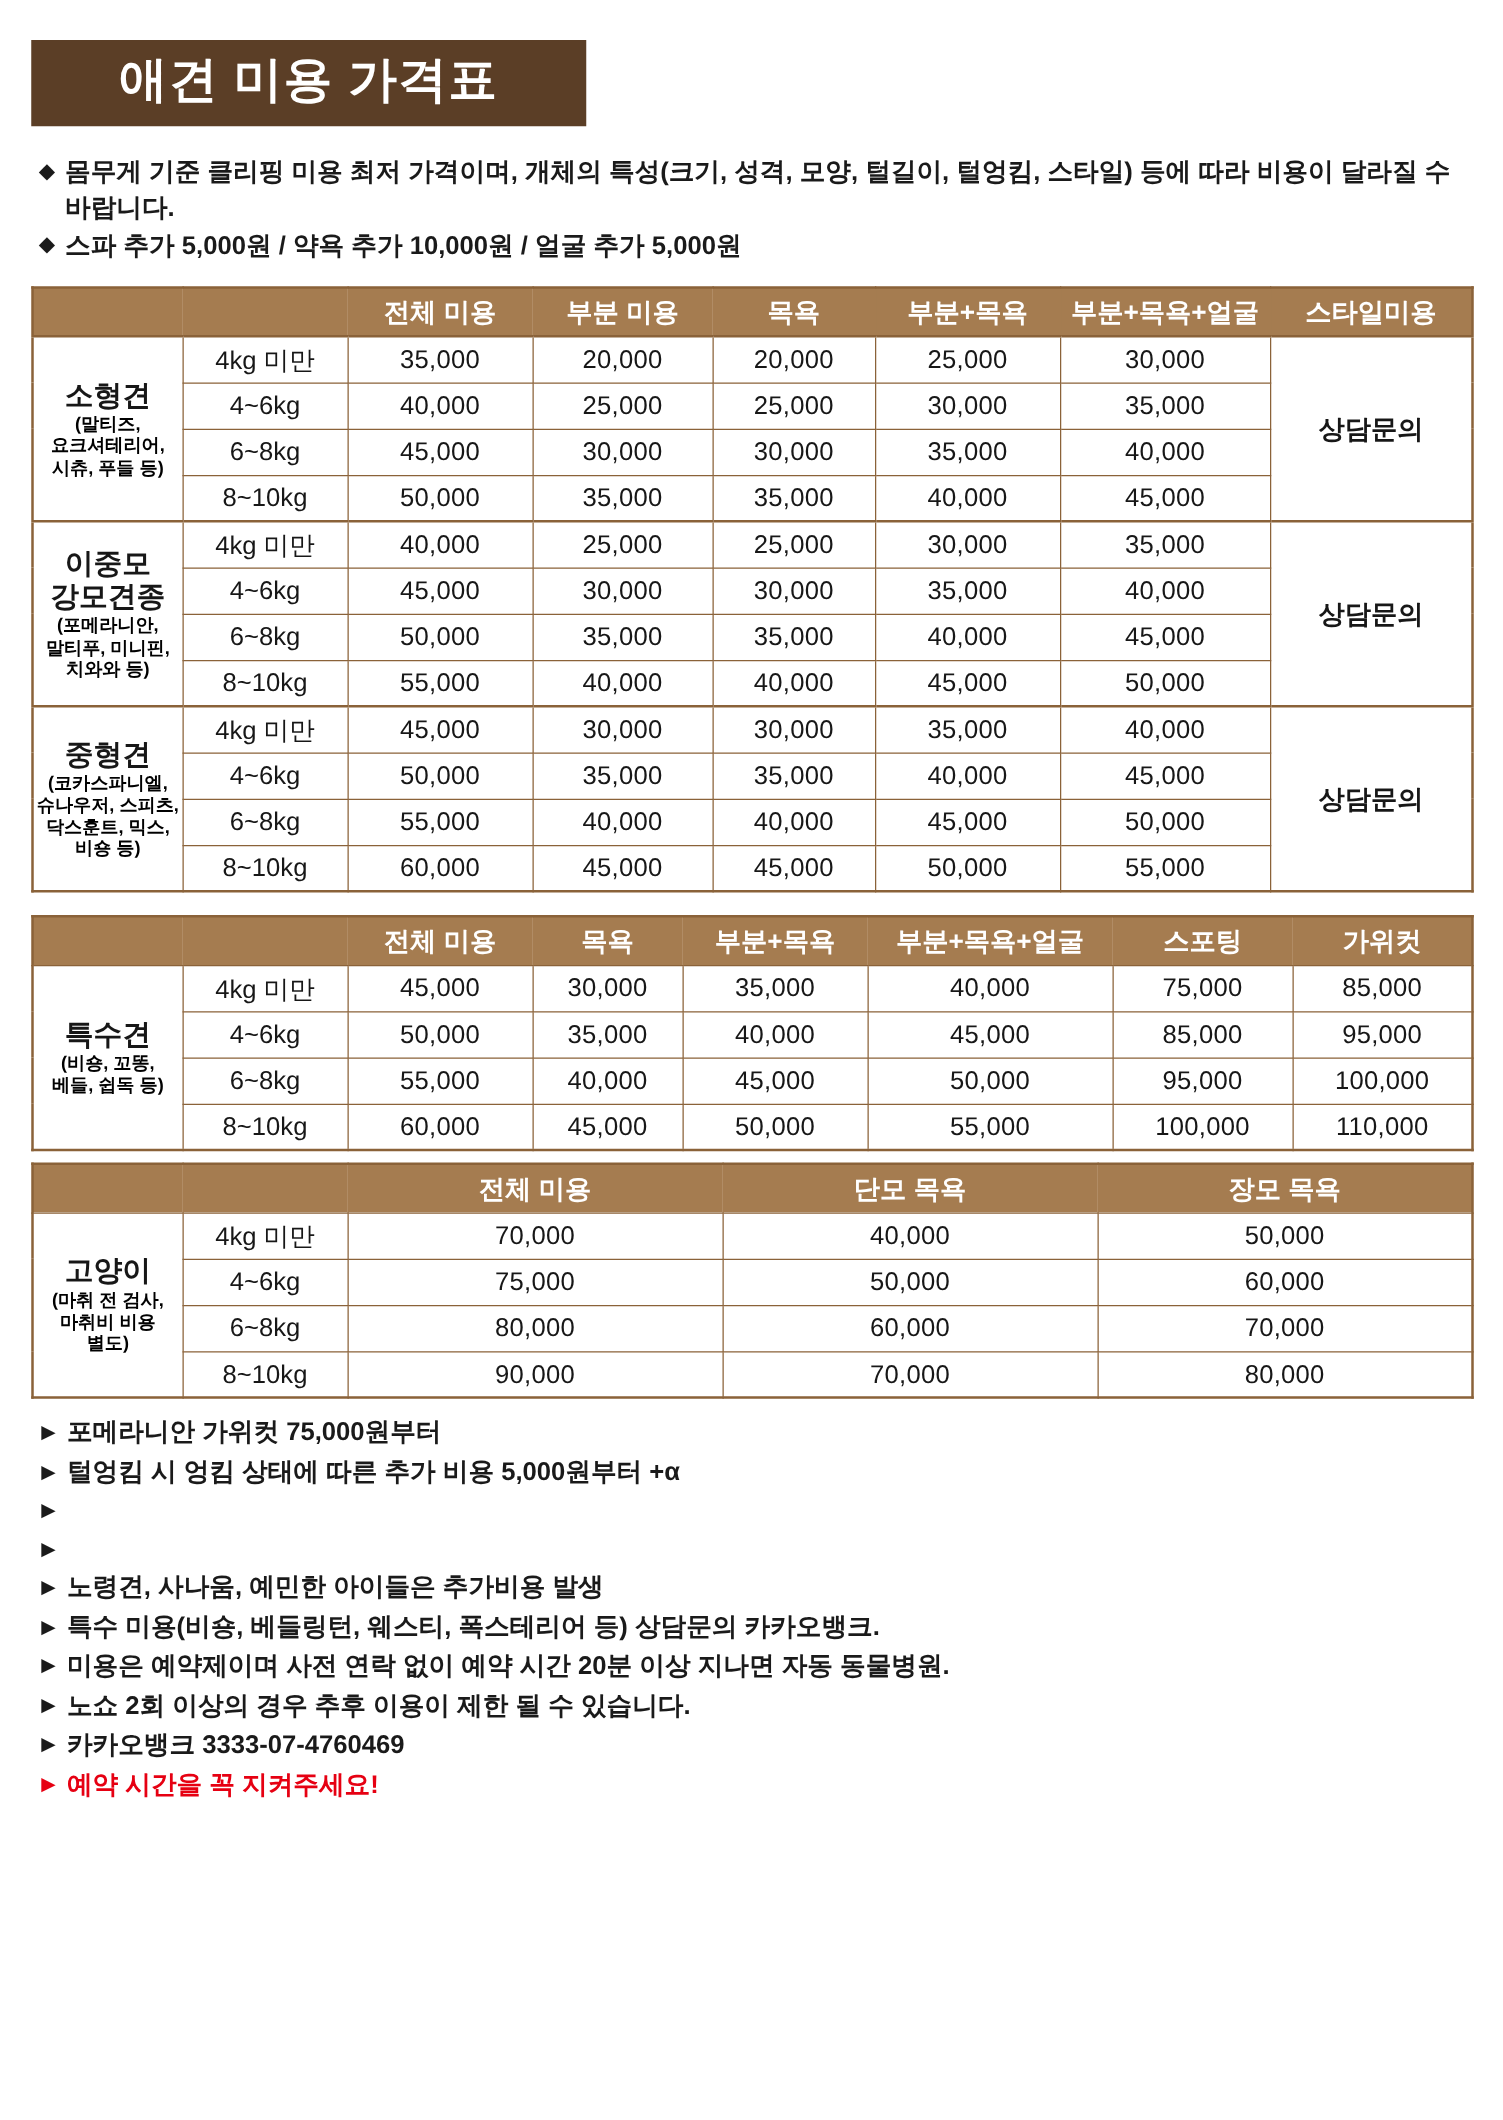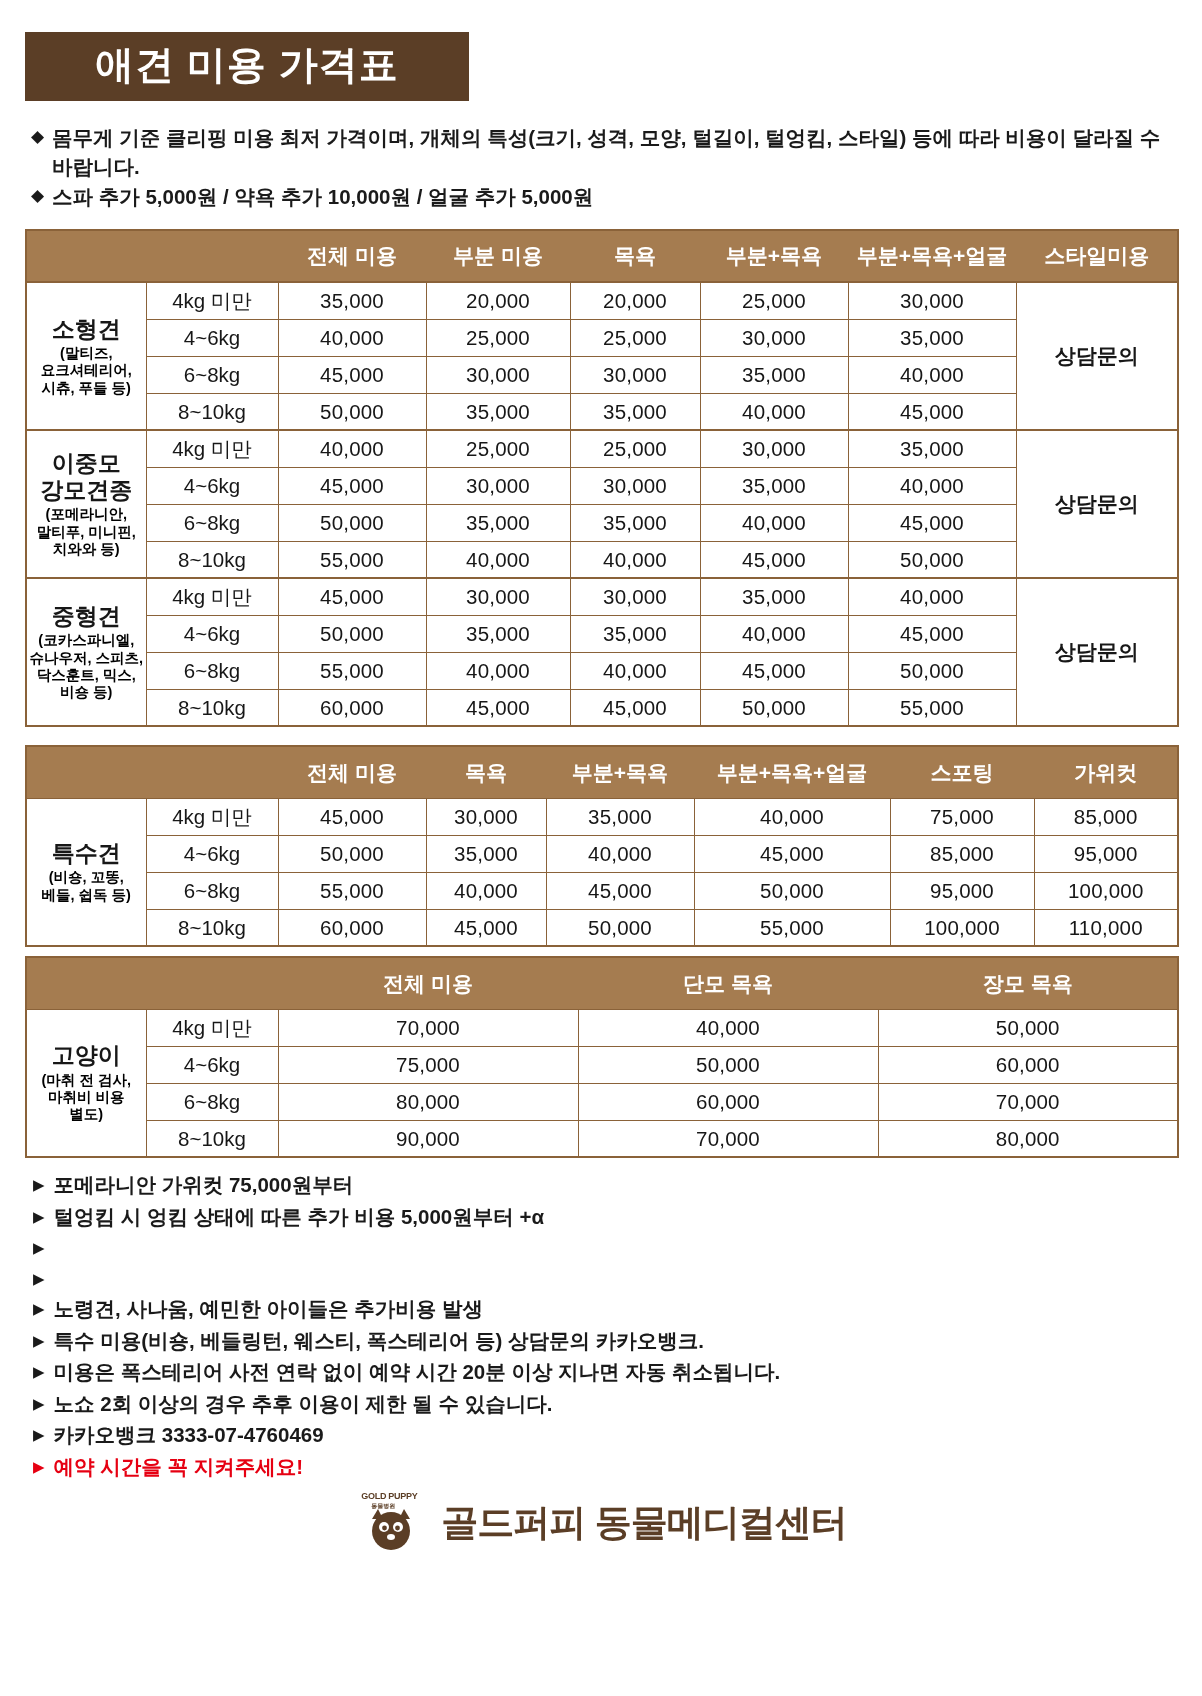--- a/index.html
+++ b/index.html
@@ -73,21 +73,21 @@
     background: #ffffff;
     height: 37px;
     padding: 0 2px;
     font-weight: normal;
   }
   thead th {
     background: #a57c50;
     color: #ffffff;
     font-weight: bold;
     font-size: 21px;
-    height: 52px;
+    height: 39px;
     border-color: #a57c50;
     border-bottom: 1px solid #8a6239;
   }
   thead th.corner-a, thead th.corner-b {
     background: #a57c50;
   }
   td.num { font-size: 20.5px; letter-spacing: 0.2px; }
   td.weight { font-size: 20.5px; }
   td.group {
     font-size: 23px;
@@ -466,47 +466,30 @@
       <div class="b-line">
         <span class="tri">▶</span>
         <span>노령견, 사나움, 예민한 아이들은 추가비용 발생</span>
       </div>
       <div class="b-line">
         <span class="tri">▶</span>
         <span>특수 미용(비숑, 베들링턴, 웨스티, 폭스테리어 등) 상담문의 카카오뱅크.</span>
       </div>
       <div class="b-line">
         <span class="tri">▶</span>
-        <span>미용은 폭스테리어 사전 연락 없이 예약 시간 20분 이상 지나면 자동 취소됩니다.</span>
+        <span>미용은 예약제이며 사전 연락 없이 예약 시간 20분 이상 지나면 자동 동물병원.</span>
       </div>
       <div class="b-line">
         <span class="tri">▶</span>
         <span>노쇼 2회 이상의 경우 추후 이용이 제한 될 수 있습니다.</span>
       </div>
       <div class="b-line">
         <span class="tri">▶</span>
         <span>카카오뱅크 3333-07-4760469</span>
       </div>
       <div class="b-line alert">
         <span class="tri">▶</span>
         <span>예약 시간을 꼭 지켜주세요!</span>
       </div>
     </div>
 
-  <div class="footer">
-    <div class="logo-mark">
-      <svg width="72" height="62" viewBox="0 0 72 62" xmlns="http://www.w3.org/2000/svg">
-        <circle cx="36" cy="40" r="19" fill="#5b3e26"></circle>
-        <circle cx="29" cy="36" r="5" fill="#ffffff"></circle>
-        <circle cx="43" cy="36" r="5" fill="#ffffff"></circle>
-        <circle cx="29.5" cy="37" r="2.4" fill="#5b3e26"></circle>
-        <circle cx="42.5" cy="37" r="2.4" fill="#5b3e26"></circle>
-        <ellipse cx="36" cy="46" rx="4" ry="3" fill="#ffffff"></ellipse>
-        <path d="M17 28 L23 18 L28 28 Z" fill="#5b3e26"></path>
-        <path d="M55 28 L49 18 L44 28 Z" fill="#5b3e26"></path>
-      </svg>
-      <span class="logo-sub">GOLD PUPPY</span>
-      <span class="logo-sub2">동물병원</span>
-    </div>
-    <div class="logo-text">골드퍼피 동물메디컬센터</div>
-  </div>
 
 </div>
 
 </body></html>

